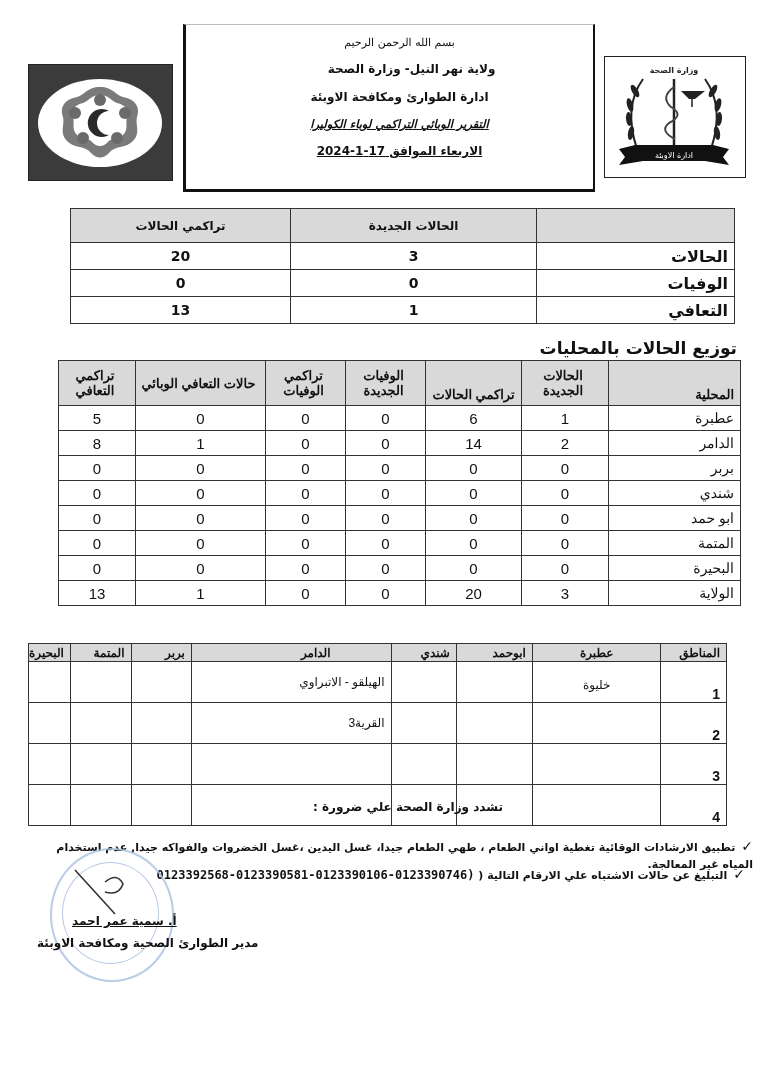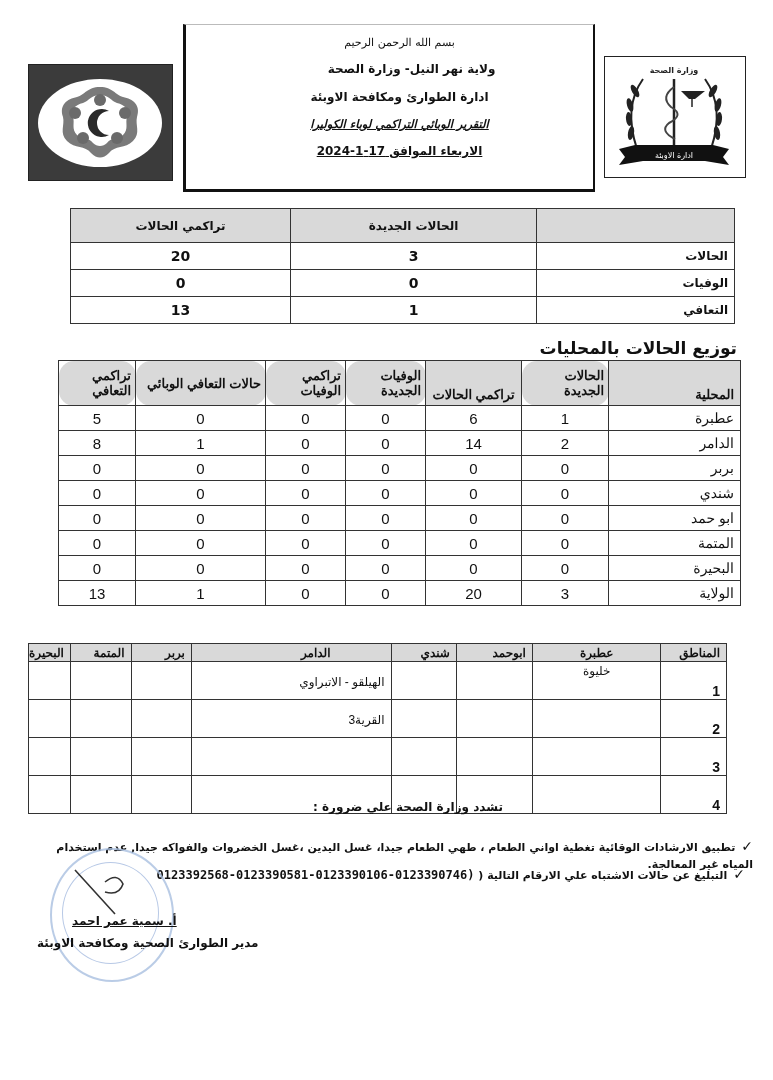--- a/index.html
+++ b/index.html
@@ -35,42 +35,42 @@
 
     
     table { border-collapse: collapse; direction: rtl; position: absolute; }
     td, th { border: 1.5px solid #333; padding: 0; text-align: center; }
     th { background: #d9d9d9; font-weight: bold; }
 
     
     #summary-table { left: 70px; top: 208px; width: 665px; font-size: 12px; }
     #summary-table th { height: 33px; font-size: 12px; }
     #summary-table td { height: 26px; font-weight: bold; font-size: 14px; }
-    #summary-table td.rowlabel { text-align: right; padding-right: 6px; font-size: 12px; }
+    #summary-table td.rowlabel { text-align: right; padding-right: 6px; font-size: 16px; }
 
     #dist-title {
       right: 36px; top: 338px; font-size: 17px; font-weight: bold; direction: rtl;
     }
 
     
     #dist-table { left: 58px; top: 360px; width: 683px; font-family: "Liberation Sans", sans-serif; }
     #dist-table th { height: 41px; font-size: 13px; font-weight: bold; line-height: 15px; }
     #dist-table th.loc-h { text-align: right; padding-right: 6px; vertical-align: bottom; padding-bottom: 3px; }
     #dist-table td { height: 24px; font-size: 15px; }
     #dist-table td.loc { text-align: right; padding-right: 6px; font-size: 14px; }
-    #dist-table th.right-align { text-align: right; padding-right: 4px; border-radius: 15px; }
+    #dist-table th.right-align { text-align: center; padding-right: 4px; }
 
     
     #areas-table { left: 28px; top: 643px; width: 699px; font-family: "Liberation Sans", sans-serif; }
     #areas-table th { height: 17px; font-size: 12px; }
     #areas-table th.r { text-align: right; padding-right: 6px; }
     #areas-table td { height: 24px; font-size: 12px; }
     #areas-table td.num { text-align: right; padding-right: 6px; font-weight: bold; font-size: 14px; vertical-align: bottom; }
     #areas-table td.r { text-align: right; padding-right: 6px; vertical-align: top; padding-top: 13px; }
-    #areas-table td.c { vertical-align: top; padding-top: 2px; }
+    #areas-table td.c { vertical-align: top; padding-top: 16px; }
 
     
     #notes-heading { right: 270px; top: 800px; font-size: 12px; font-weight: bold; direction: rtl; }
     .note { direction: rtl; text-align: right; font-size: 11px; font-weight: bold; line-height: 17px; }
     #note-1 { right: 20px; top: 823px; width: 700px; margin-top: 15px; }
     #note-2 { right: 28px; top: 866px; width: 700px; }
     .check { font-weight: normal; font-size: 14px; margin-left: 6px; }
     .phone { font-family: "DejaVu Sans Mono", monospace; font-weight: bold; font-size: 12px; direction: ltr; unicode-bidi: embed; }
 
     

